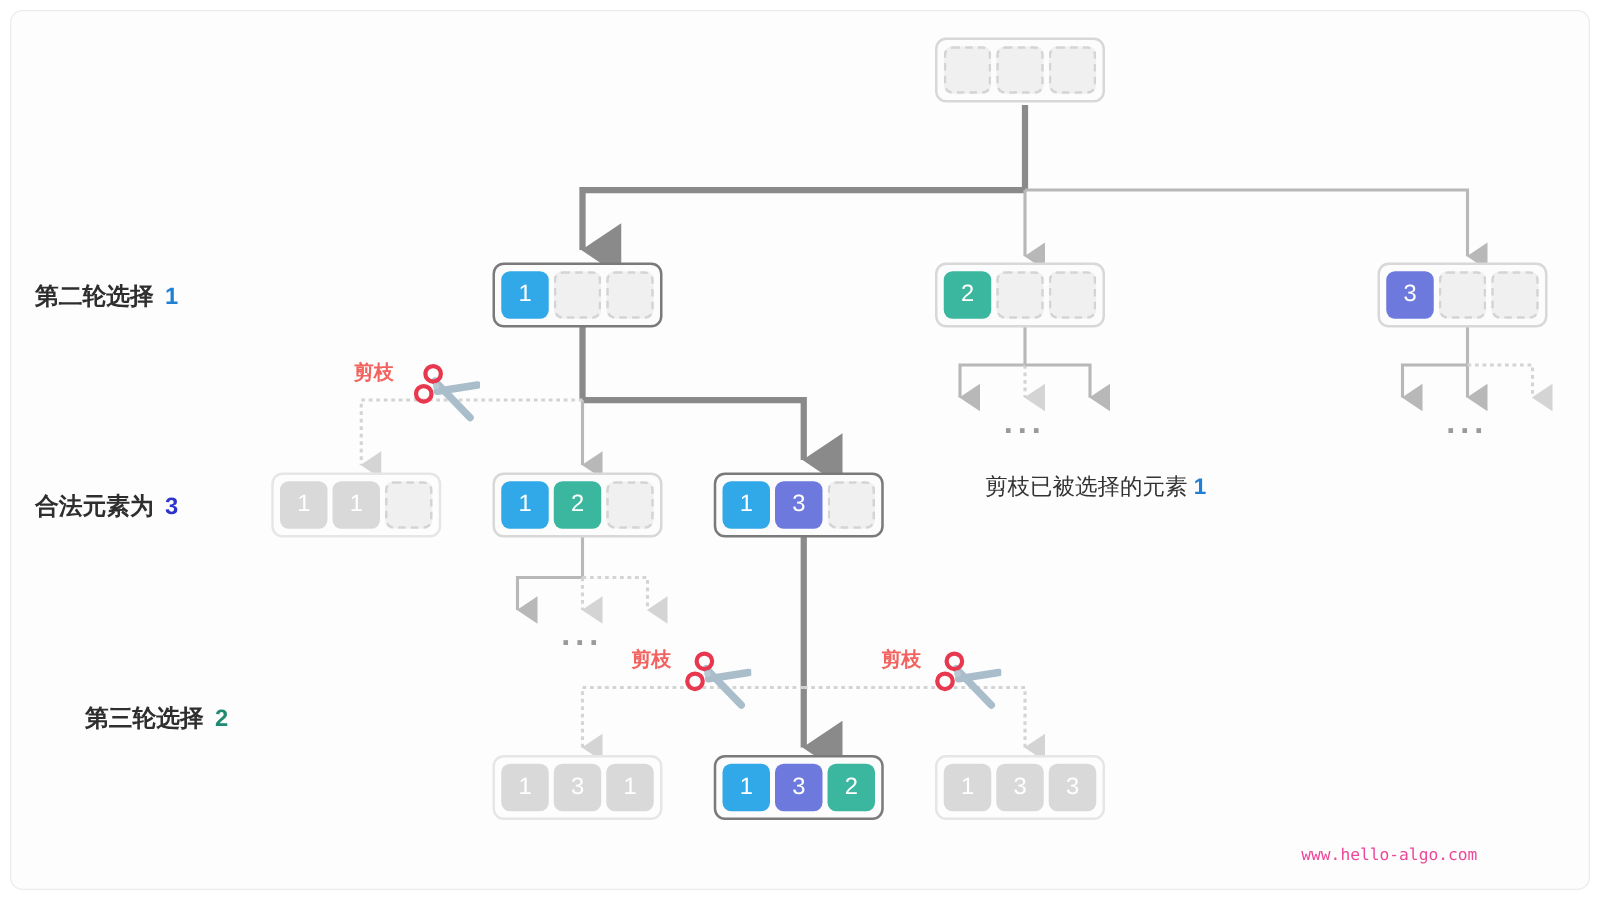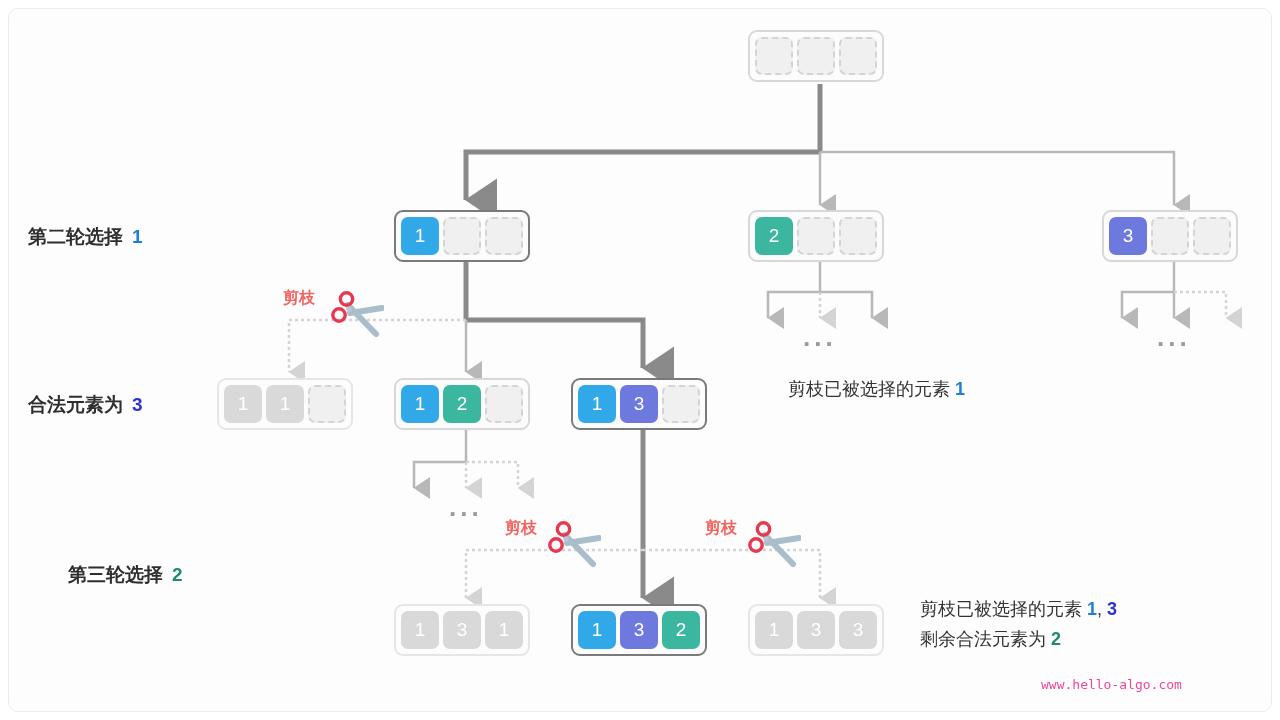--- a/index.html
+++ b/index.html
@@ -246,31 +246,20 @@
   </div>
 
 
   <div class="note" style="left:788px; top:374px;">
     <div>
       <span>剪枝已被选择的元素</span>
       <span class="num c-blue">1</span>
     </div>
   </div>
 
-  <div class="note" style="left:920px; top:594px;">
-    <div>
-      <span>剪枝已被选择的元素</span>
-      <span class="num c-blue">1</span><span class="sep">,</span>
-      <span class="num c-purple">3</span>
-    </div>
-    <div>
-      <span>剩余合法元素为</span>
-      <span class="num c-teal">2</span>
-    </div>
-  </div>
 
   <div class="prune-label" style="left:283px; top:288px;">剪枝</div>
   <svg class="scissors" style="left:330px; top:290px;" width="54" height="52" viewBox="0 0 54 52">
     <line x1="20" y1="23" x2="52" y2="18" stroke="#a9bdcb" stroke-width="6" stroke-linecap="round"></line>
     <line x1="18" y1="15" x2="46" y2="44" stroke="#a9bdcb" stroke-width="6" stroke-linecap="round"></line>
     <circle cx="16.5" cy="9" r="6.2" fill="none" stroke="#e8384f" stroke-width="3.4"></circle>
     <circle cx="9" cy="25" r="6.2" fill="none" stroke="#e8384f" stroke-width="3.4"></circle>
     <circle cx="19" cy="19" r="2.6" fill="#b9c9d4"></circle>
   </svg>
 

